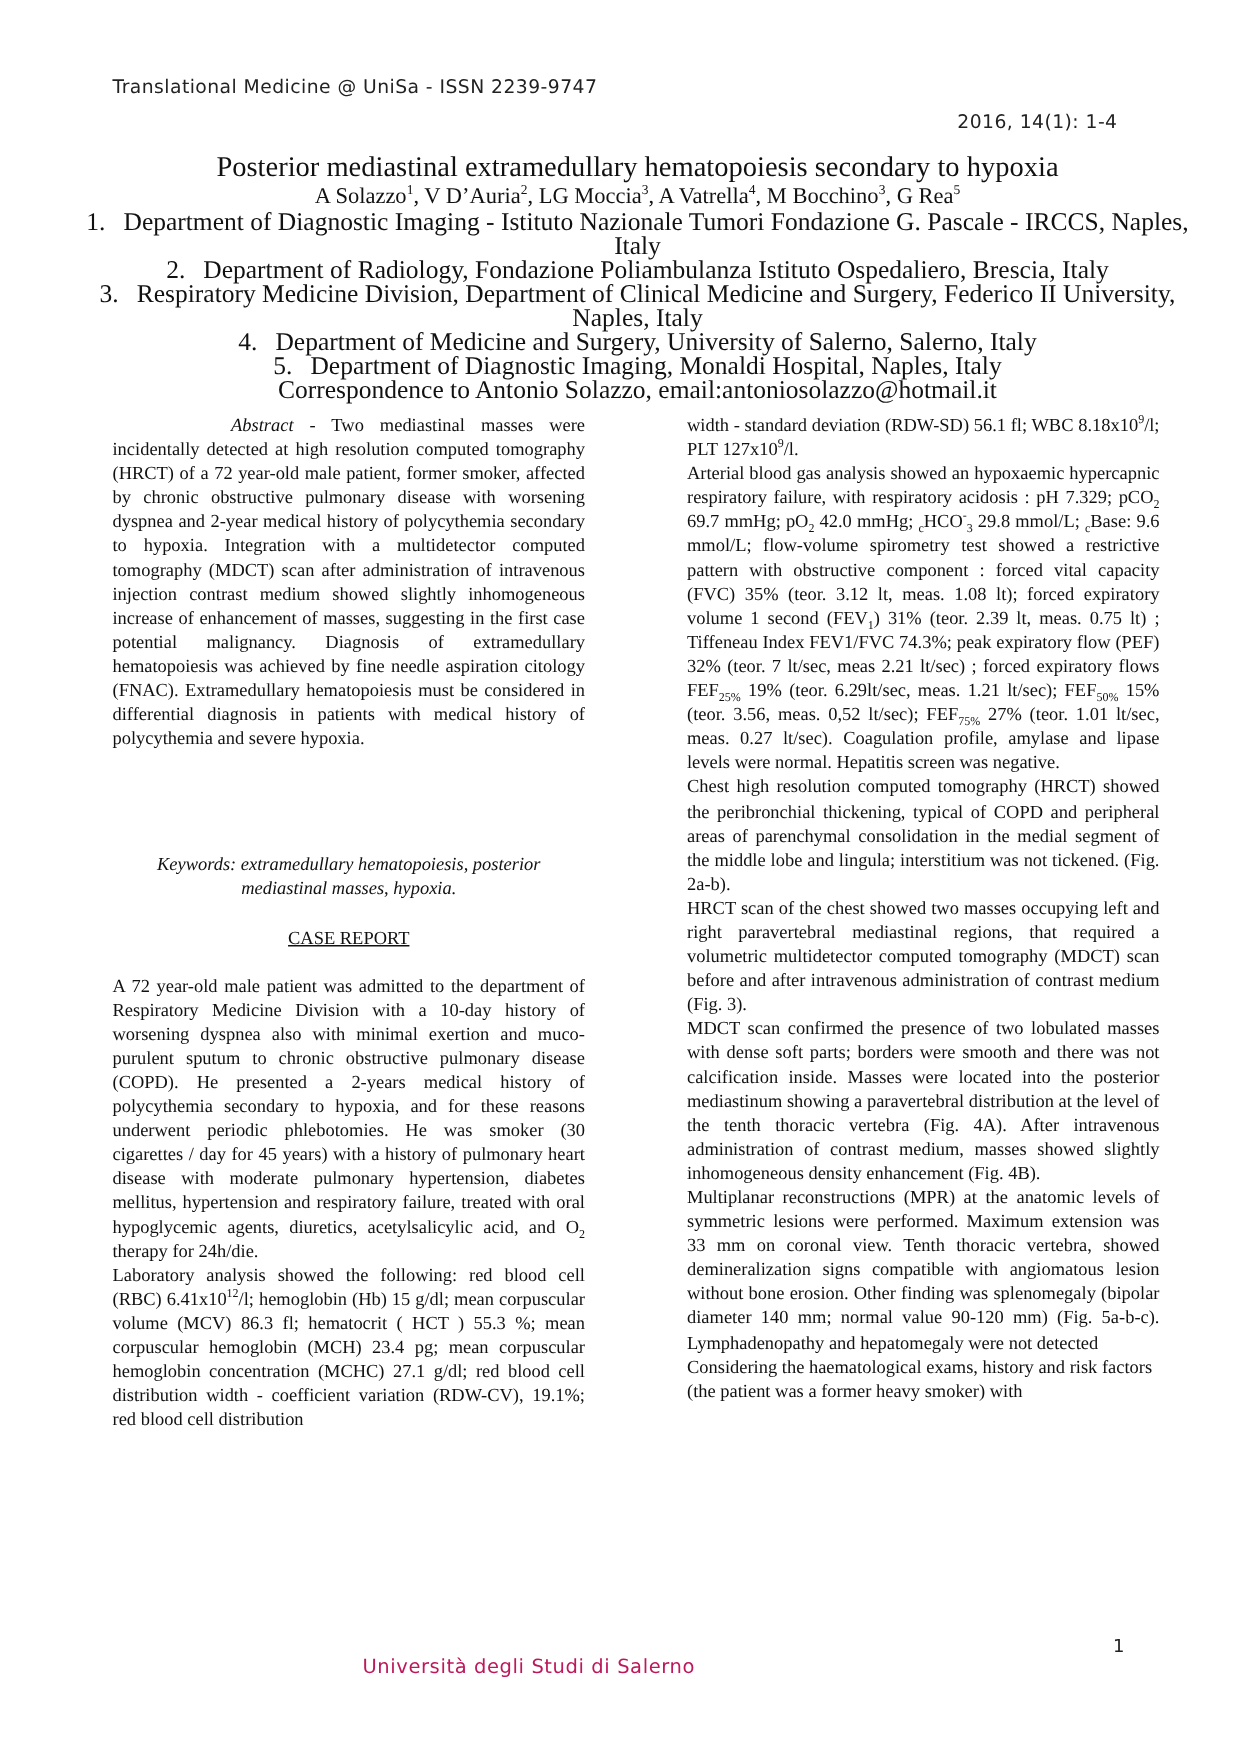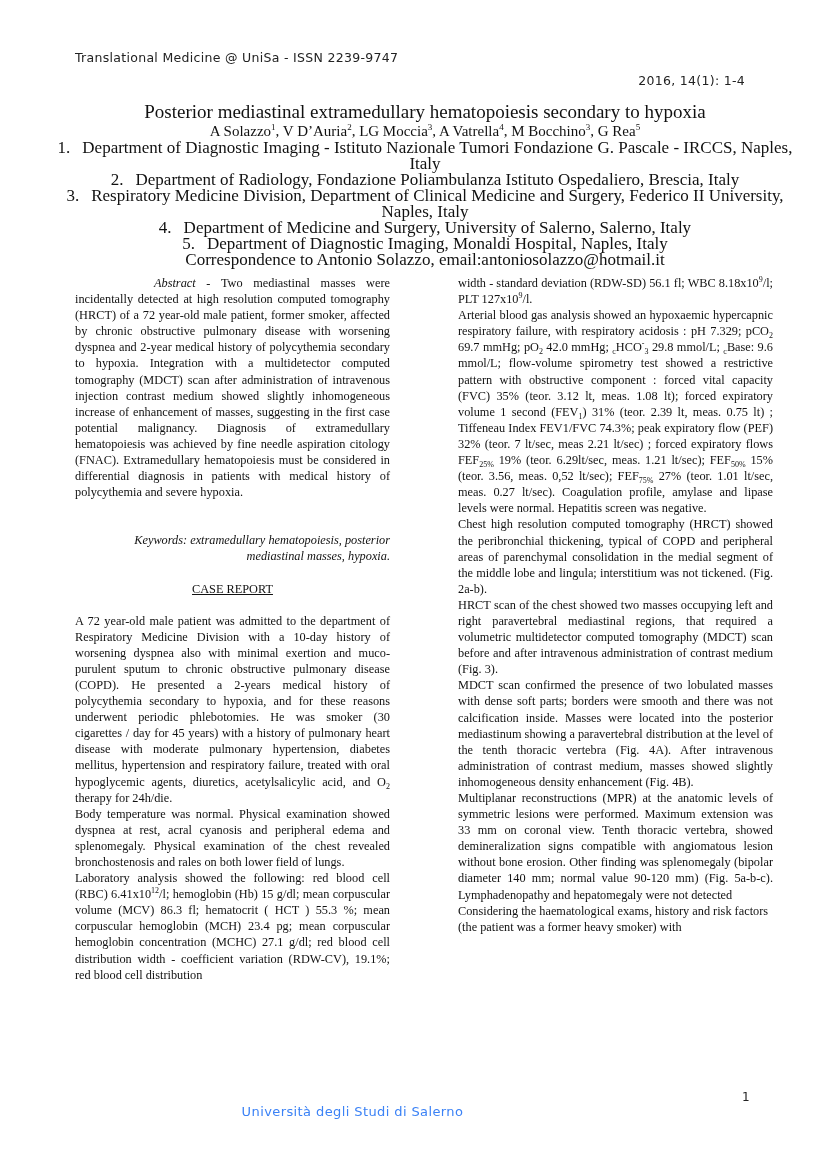--- a/index.html
+++ b/index.html
@@ -16,21 +16,21 @@
   .col { position: absolute; top: 275px; width: 315px; font-family: "Liberation Serif", serif; font-size: 12.3px; line-height: 16.1px; text-align: justify; }
   .col.left { left: 75px; }
   .col.right { left: 458px; top: 275px; }
   .col p { margin: 0; }
   .indent { text-indent: 50px; }
   .italic { font-style: italic; margin-left: 29px; }
   .gap1 { height: 32px; }
   .gap2 { height: 16px; }
   .section-heading { text-align: center; margin: 0; text-decoration: underline; }
   .footer-page { position: absolute; top: 1090px; left: 742px; font-family: "DejaVu Sans", sans-serif; font-size: 12px; color: #222; }
-  .footer-inst { position: absolute; top: 1104px; left: 0; width: 705px; text-align: center; font-family: "DejaVu Sans", sans-serif; font-size: 13px; letter-spacing: 0.4px; color: #3b82f6; }
+  .footer-inst { position: absolute; top: 1104px; left: 0; width: 705px; text-align: center; font-family: "DejaVu Sans", sans-serif; font-size: 13px; letter-spacing: 0.4px; color: #be185d; }
   sub, sup { font-size: 8px; line-height: 0; }
 </style>
 </head>
 <body>
 
 <div class="running-head">
   <span class="left">Translational Medicine @ UniSa - ISSN 2239-9747</span>
   <span class="right">2016, 14(1): 1-4</span>
 </div>
 
@@ -48,26 +48,25 @@
   <div class="affil"><span class="num">2.</span><span>Department of Radiology, Fondazione Poliambulanza Istituto Ospedaliero, Brescia, Italy</span></div>
   <div class="affil"><span class="num">3.</span><span>Respiratory Medicine Division, Department of Clinical Medicine and Surgery, Federico II University, Naples, Italy</span></div>
   <div class="affil"><span class="num">4.</span><span>Department of Medicine and Surgery, University of Salerno, Salerno, Italy</span></div>
   <div class="affil"><span class="num">5.</span><span>Department of Diagnostic Imaging, Monaldi Hospital, Naples, Italy</span></div>
   <div class="affil">Correspondence to Antonio Solazzo, email:antoniosolazzo@hotmail.it</div>
 </div>
 
 <div class="col left">
   <p class="indent"><span class="italic">Abstract</span><span> - Two mediastinal masses were incidentally detected at high resolution computed tomography (HRCT) of a 72 year-old male patient, former smoker, affected by chronic obstructive pulmonary disease with worsening dyspnea and 2-year medical history of polycythemia secondary to hypoxia. Integration with a multidetector computed tomography (MDCT) scan after administration of intravenous injection contrast medium showed slightly inhomogeneous increase of enhancement of masses, suggesting in the first case potential malignancy. Diagnosis of extramedullary hematopoiesis was achieved by fine needle aspiration citology (FNAC). Extramedullary hematopoiesis  must be considered in differential diagnosis in patients with medical history of polycythemia and severe hypoxia.</span></p>
   <div class="gap1"></div>
-  <p class="italic" style="text-align:right;">Keywords: extramedullary hematopoiesis, posterior mediastinal masses, hypoxia.</p>
+  <p class="italic" style="text-align:center;margin-top:36px;">Keywords: extramedullary hematopoiesis, posterior mediastinal masses, hypoxia.</p>
   <div class="gap2"></div>
   <p class="section-heading">CASE REPORT</p>
   <div class="gap2"></div>
   <p><span>A 72 year-old male patient was admitted to the department of Respiratory Medicine Division with a 10-day history of worsening dyspnea also with minimal exertion and muco-purulent sputum to chronic obstructive pulmonary disease (COPD).  He presented a 2-years medical history of polycythemia secondary to hypoxia, and for these reasons underwent periodic phlebotomies. He was smoker (30 cigarettes / day for 45 years) with a history of  pulmonary heart disease with moderate  pulmonary hypertension, diabetes mellitus, hypertension and respiratory failure, treated with oral hypoglycemic agents, diuretics, acetylsalicylic acid, and O</span><sub>2</sub><span> therapy for 24h/die.</span></p>
-  <p>Body temperature was normal. Physical examination showed dyspnea at rest, acral cyanosis and peripheral edema and splenomegaly. Physical examination of the chest revealed bronchostenosis and rales on both lower field of lungs.</p>
   <p><span>Laboratory analysis showed the following: red blood cell (RBC) 6.41x10</span><sup>12</sup><span>/l; hemoglobin (Hb) 15 g/dl; mean corpuscular volume (MCV) 86.3 fl; hematocrit ( HCT ) 55.3 %; mean corpuscular hemoglobin (MCH) 23.4 pg; mean corpuscular hemoglobin concentration (MCHC) 27.1 g/dl; red blood cell distribution width - coefficient variation (RDW-CV), 19.1%; red blood cell distribution</span></p>
 </div>
 
 <div class="col right">
   <p><span>width - standard deviation (RDW-SD) 56.1 fl; WBC 8.18x10</span><sup>9</sup><span>/l; PLT 127x10</span><sup>9</sup><span>/l.</span></p>
   <p><span>Arterial blood gas analysis showed an hypoxaemic hypercapnic  respiratory failure, with respiratory acidosis : pH 7.329; pCO</span><sub>2</sub><span> 69.7 mmHg; pO</span><sub>2</sub><span> 42.0 mmHg; </span><sub>c</sub><span>HCO</span><sup>-</sup><sub>3</sub><span> 29.8 mmol/L; </span><sub>c</sub><span>Base: 9.6 mmol/L; flow-volume spirometry  test showed a restrictive pattern with obstructive component : forced vital capacity (FVC) 35% (teor. 3.12 lt, meas. 1.08 lt); forced expiratory volume 1 second (FEV</span><sub>1</sub><span>) 31% (teor. 2.39 lt, meas. 0.75 lt) ; Tiffeneau Index FEV1/FVC 74.3%; peak expiratory flow (PEF) 32% (teor. 7 lt/sec, meas 2.21 lt/sec) ; forced expiratory flows FEF</span><sub>25%</sub><span> 19% (teor. 6.29lt/sec, meas. 1.21 lt/sec); FEF</span><sub>50%</sub><span> 15% (teor. 3.56, meas. 0,52 lt/sec); FEF</span><sub>75%</sub><span> 27% (teor. 1.01 lt/sec, meas. 0.27 lt/sec). Coagulation profile, amylase and lipase levels were normal. Hepatitis screen was negative.</span></p>
   <p>Chest high resolution computed tomography (HRCT) showed the peribronchial thickening, typical of COPD and peripheral areas of parenchymal consolidation in the medial segment of the middle lobe and lingula; interstitium was not tickened. (Fig. 2a-b).</p>
   <p>HRCT scan of the chest showed two masses occupying left and right paravertebral mediastinal regions, that required a volumetric multidetector computed tomography (MDCT)  scan before and after intravenous administration of contrast medium (Fig. 3).</p>
   <p>MDCT scan confirmed the presence of two lobulated masses with dense soft parts; borders were smooth and there was not calcification inside. Masses were located into the posterior mediastinum showing a paravertebral distribution at the level of the tenth thoracic vertebra (Fig. 4A). After intravenous administration of contrast medium, masses showed slightly inhomogeneous density enhancement (Fig. 4B).</p>
   <p>Multiplanar reconstructions (MPR) at the anatomic levels of symmetric lesions were performed. Maximum extension was 33 mm on coronal view. Tenth thoracic vertebra, showed demineralization signs compatible with angiomatous lesion without bone erosion. Other finding was splenomegaly (bipolar diameter 140 mm; normal value 90-120 mm) (Fig. 5a-b-c). Lymphadenopathy and hepatomegaly were not detected</p>

